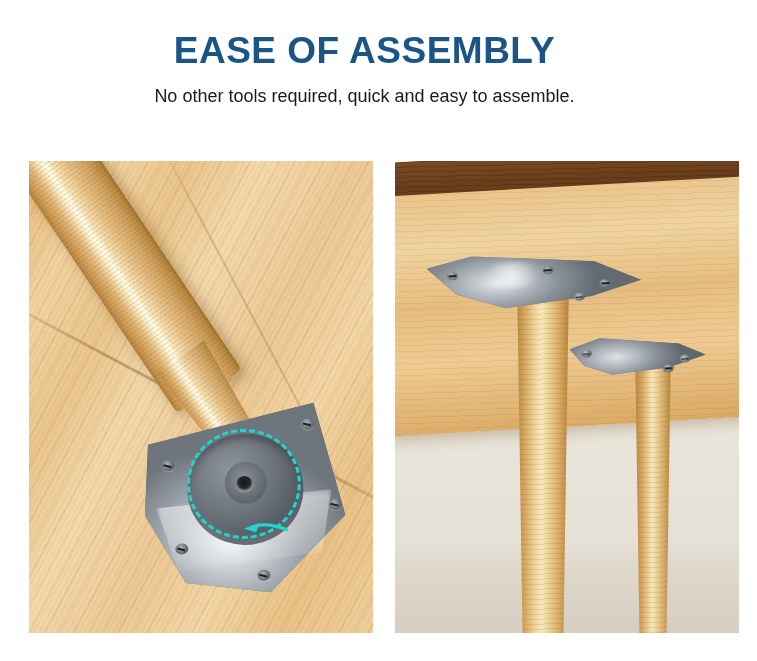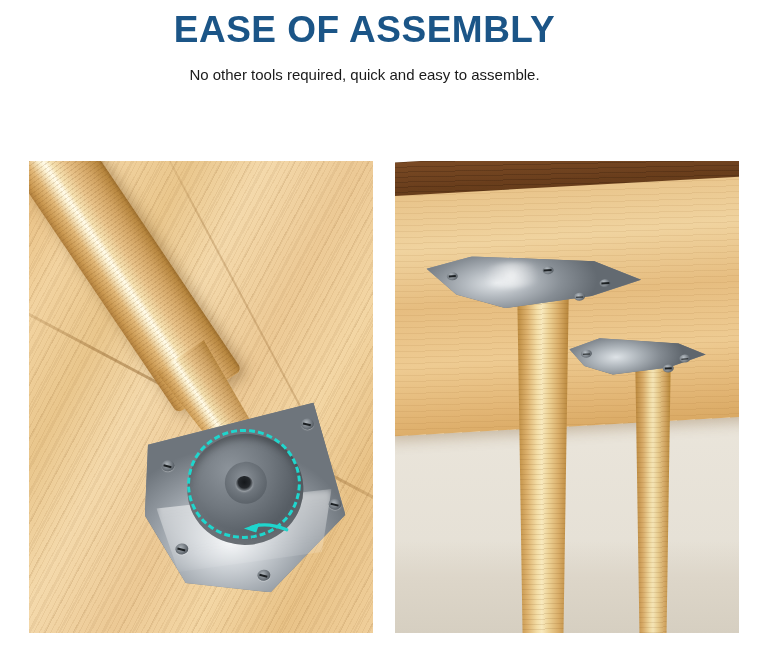--- a/index.html
+++ b/index.html
@@ -12,35 +12,35 @@
     width: 757px;
     height: 661px;
     overflow: hidden;
     font-family: "Liberation Sans", sans-serif;
     position: relative;
   }
 
   
   .header {
     width: 729px;
-    padding-top: 8px;
+    padding-top: 29px;
     text-align: center;
   }
   .title {
     color: #1b5587;
     font-size: 37px;
     font-weight: 700;
     letter-spacing: 0.5px;
     line-height: 44px;
     margin: 0;
     font-family: "Liberation Sans", sans-serif;
   }
   .subtitle {
     color: #1a1a1a;
-    font-size: 15px;
+    font-size: 18px;
     font-weight: 400;
     line-height: 26px;
     margin: 10px 0 0 0;
     font-family: "Liberation Sans", sans-serif;
   }
 
   
   .photo-row {
     position: absolute;
     top: 161px;

